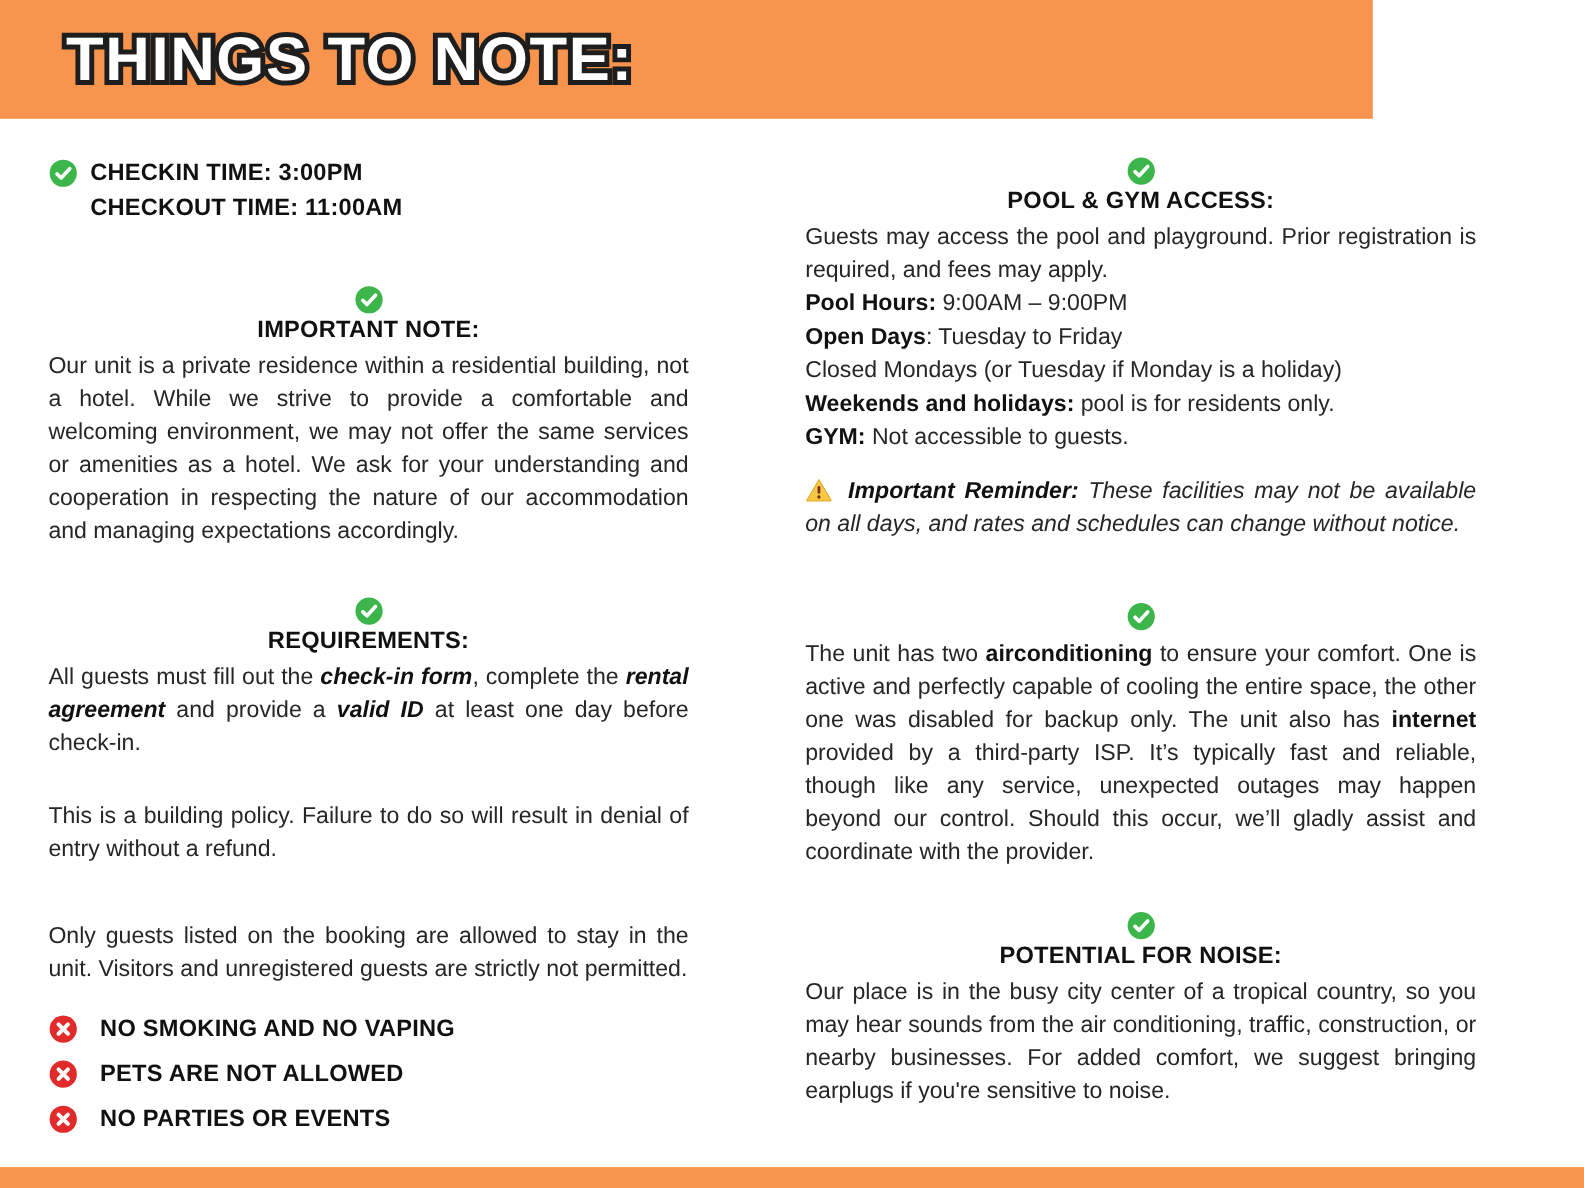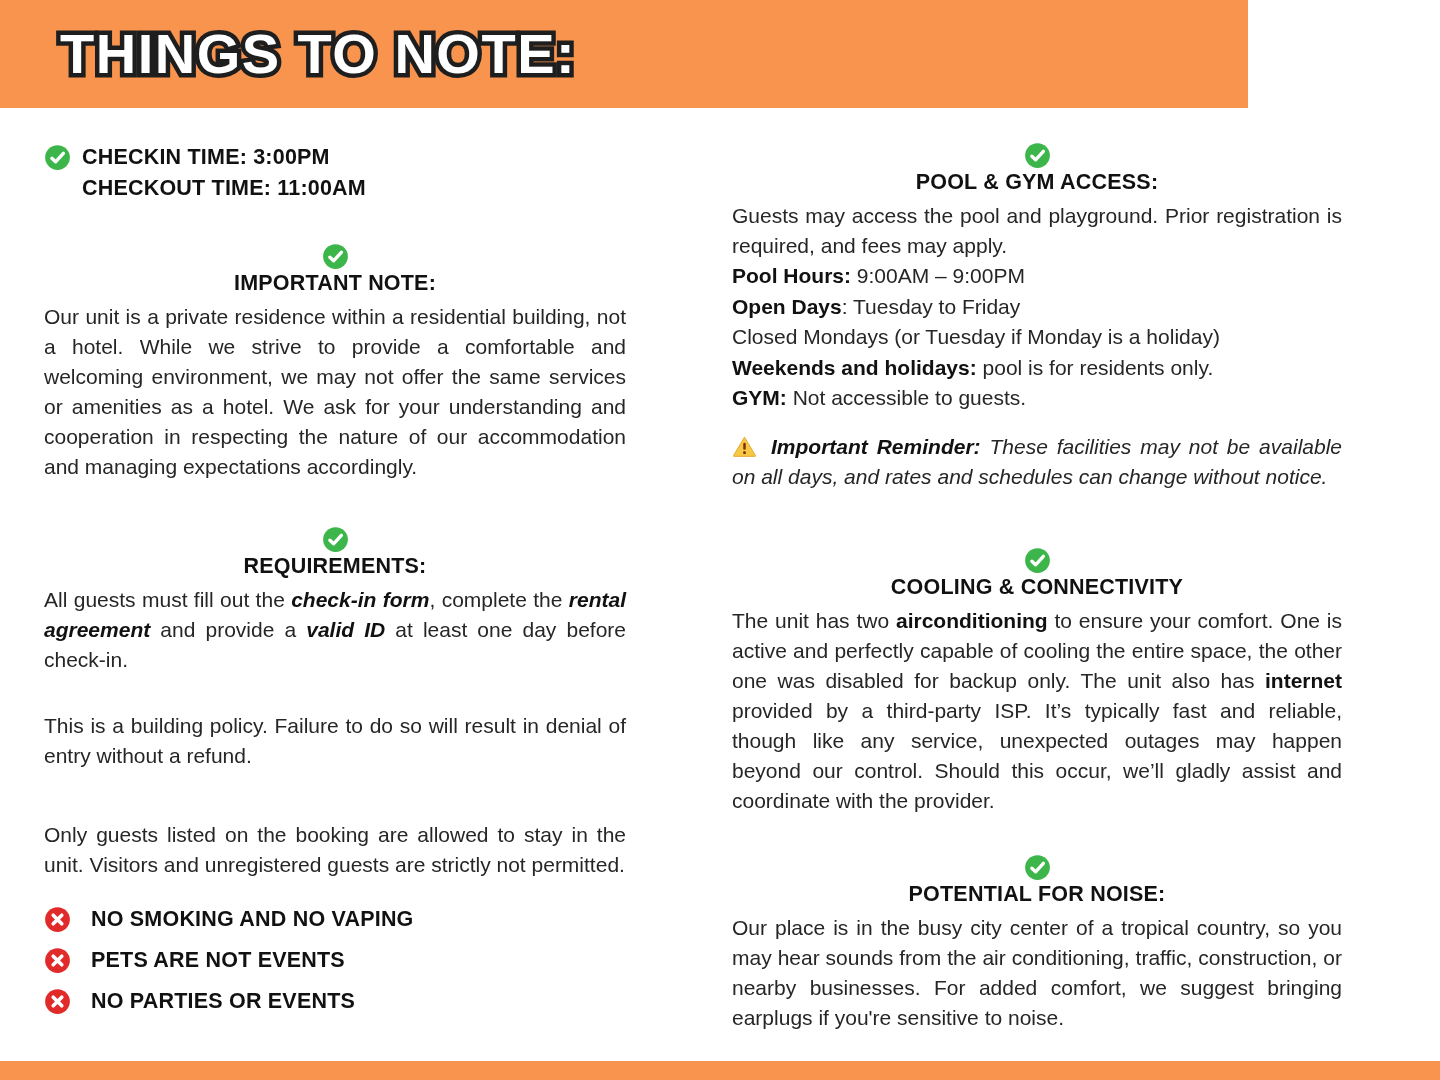--- a/index.html
+++ b/index.html
@@ -57,21 +57,21 @@
   .info-line{font-size:21px; line-height:30.5px; color:var(--text);}
   .info-line b{color:var(--heading);}
   
   .reminder{font-size:21px; line-height:30px; text-align:justify; color:var(--text);}
   .reminder .icon{vertical-align:-4px; margin-right:14px;}
   .reminder b{color:var(--heading);}
   
   .ban-item{display:flex; align-items:center; gap:20px; margin-top:14px;}
   .ban-label{font-size:21.5px; font-weight:bold; color:var(--heading); letter-spacing:.2px;}
   
-  .mt-note{margin-top:39px;}
+  .mt-note{margin-top:55px;}
   .mt-req{margin-top:44px;}
   .mt-p2{margin-top:36px;}
   .mt-occ{margin-top:49px;}
   .mt-bans{margin-top:26px;}
   .mt-rem{margin-top:18px;font-style:italic;}
   .mt-cool{margin-top:55px;}
   .mt-noise{margin-top:38px;}
 </style>
 </head>
 <body>
@@ -143,21 +143,21 @@
           </span>
           <span class="ban-label">NO SMOKING AND NO VAPING</span>
         </div>
         <div class="ban-item">
           <span class="icon">
             <svg width="27" height="27" viewBox="0 0 24 24">
                 <circle cx="12" cy="12" r="11" style="fill:var(--red)"></circle>
                 <path d="M8.2 8.2l7.6 7.6M15.8 8.2l-7.6 7.6" style="stroke:#fff" stroke-width="3.2" stroke-linecap="round"></path>
               </svg>
           </span>
-          <span class="ban-label">PETS ARE NOT EVENTS</span>
+          <span class="ban-label">PETS ARE NOT ALLOWED</span>
         </div>
         <div class="ban-item">
           <span class="icon">
             <svg width="27" height="27" viewBox="0 0 24 24">
                 <circle cx="12" cy="12" r="11" style="fill:var(--red)"></circle>
                 <path d="M8.2 8.2l7.6 7.6M15.8 8.2l-7.6 7.6" style="stroke:#fff" stroke-width="3.2" stroke-linecap="round"></path>
               </svg>
           </span>
           <span class="ban-label">NO PARTIES OR EVENTS</span>
         </div>
@@ -194,21 +194,20 @@
           </span><b>Important Reminder:</b><span> These facilities may not be available on all days, and rates and schedules can change without notice.</span></p>
 
       <div class="mt-cool">
         <div class="sec-head">
           <span class="icon">
             <svg width="27" height="27" viewBox="0 0 24 24">
                 <circle cx="12" cy="12" r="11" style="fill:var(--green)"></circle>
                 <path d="M7 12.6l3.3 3.2L17.2 8.3" style="stroke:#fff" stroke-width="3" fill="none" stroke-linecap="round" stroke-linejoin="round"></path>
               </svg>
           </span>
-          <span class="sec-title">COOLING &amp; CONNECTIVITY</span>
         </div>
         <p class="para"><span>The unit has two </span><b>airconditioning</b><span> to ensure your comfort. One is active and perfectly capable of cooling the entire space, the other one was disabled for backup only. The unit also has </span><b>internet</b><span> provided by a third-party ISP. It’s typically fast and reliable, though like any service, unexpected outages may happen beyond our control. Should this occur, we’ll gladly assist and coordinate with the provider.</span></p>
       </div>
 
       <div class="mt-noise">
         <div class="sec-head">
           <span class="icon">
             <svg width="27" height="27" viewBox="0 0 24 24">
                 <circle cx="12" cy="12" r="11" style="fill:var(--green)"></circle>
                 <path d="M7 12.6l3.3 3.2L17.2 8.3" style="stroke:#fff" stroke-width="3" fill="none" stroke-linecap="round" stroke-linejoin="round"></path>

